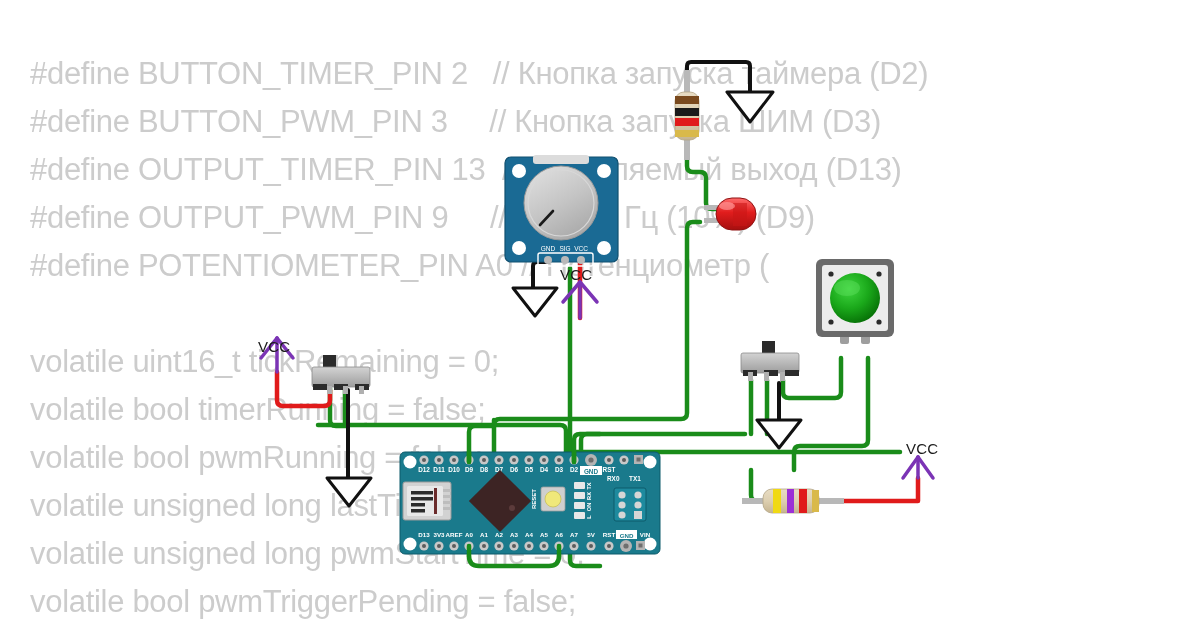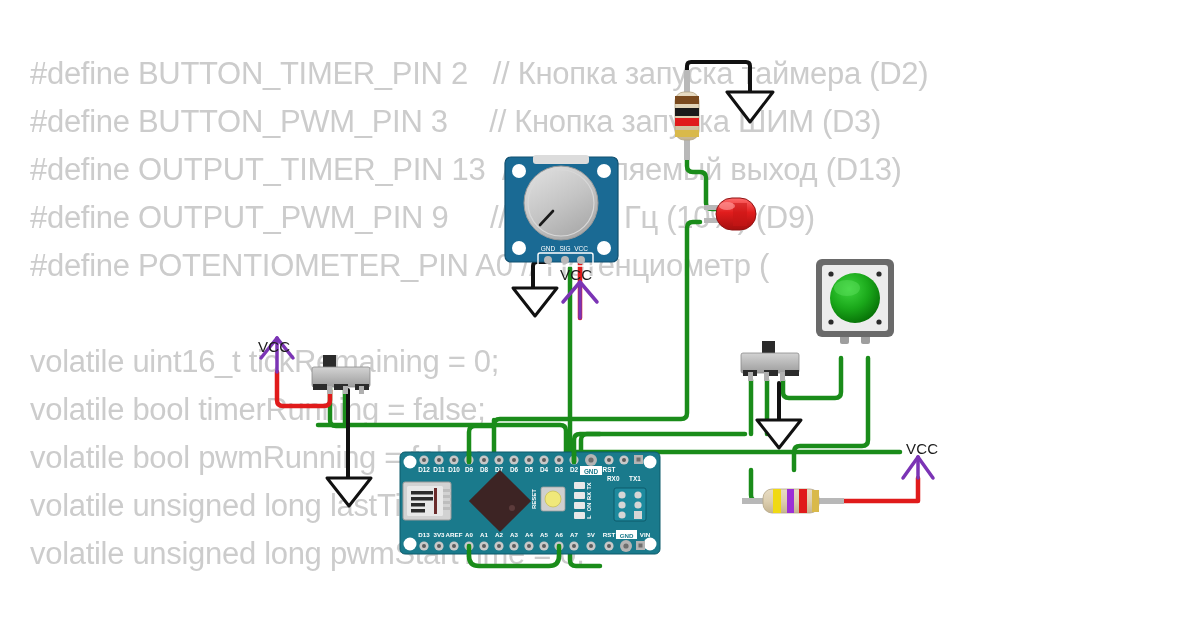--- a/index.html
+++ b/index.html
@@ -55,20 +55,21 @@
     <div class="code-line" style="top:58px">#define BUTTON_TIMER_PIN 2   // Кнопка запуска таймера (D2)</div>
     <div class="code-line" style="top:106px">#define BUTTON_PWM_PIN 3     // Кнопка запуска ШИМ (D3)</div>
     <div class="code-line" style="top:154px">#define OUTPUT_TIMER_PIN 13  // Управляемый выход (D13)</div>
     <div class="code-line" style="top:202px">#define OUTPUT_PWM_PIN 9     // ШИМ 1 Гц (10%) (D9)</div>
     <div class="code-line" style="top:250px">#define POTENTIOMETER_PIN A0 // Потенциометр (</div>
     <div class="code-line" style="top:346px">volatile uint16_t tickRemaining = 0;</div>
     <div class="code-line" style="top:394px">volatile bool timerRunning = false;</div>
     <div class="code-line" style="top:442px">volatile bool pwmRunning = false;</div>
     <div class="code-line" style="top:490px">volatile unsigned long lastTick = 0;</div>
     <div class="code-line" style="top:538px">volatile unsigned long pwmStartTime = 0;</div>
+    <div class="code-line" style="top:586px">volatile bool pwmTriggerPending = false;</div>
   </div>
 
   <div id="circuit-layer">
   <svg id="circuit-svg" width="1200" height="630" viewBox="0 0 1200 630" xmlns="http://www.w3.org/2000/svg">
     <defs>
       <linearGradient id="ledGrad" x1="0" y1="0" x2="0" y2="1">
         <stop offset="0%" stop-color="#ff6b6b"></stop>
         <stop offset="45%" stop-color="#e11d1d"></stop>
         <stop offset="100%" stop-color="#a50f0f"></stop>
       </linearGradient>

